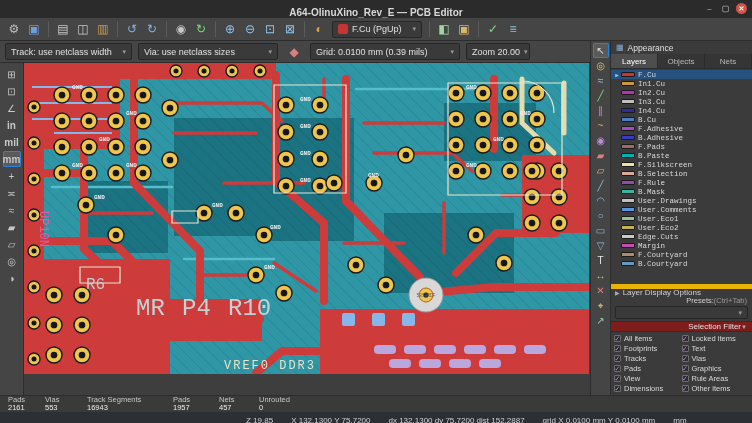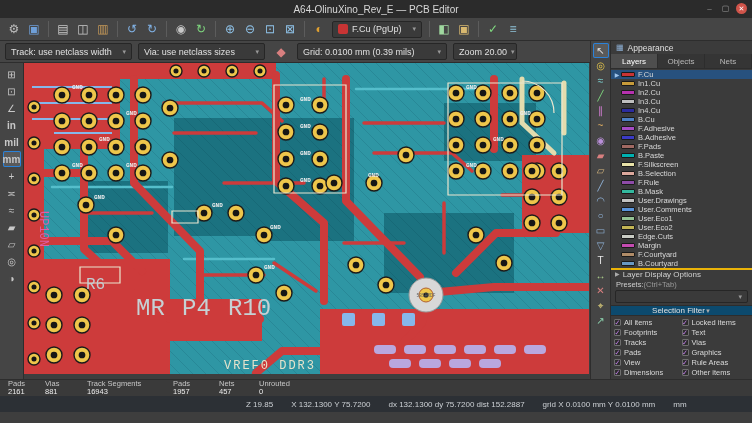--- a/index.html
+++ b/index.html
@@ -1,19 +1,19 @@
 <!DOCTYPE html>
 <html><head>
 <meta charset="utf-8">
 <style>
 *{margin:0;padding:0;box-sizing:border-box;}
 html,body{width:752px;height:423px;overflow:hidden;}
 body{background:#383838;font-family:"Liberation Sans",sans-serif;}
 .window{width:752px;height:423px;display:flex;flex-direction:column;background:#3e3e3e;color:#ddd;}
-.titlebar{flex:0 0 18px;background:#2b2b2b;position:relative;display:flex;align-items:center;justify-content:center;font-size:10px;font-weight:normal;color:#d8d8d8;}
+.titlebar{flex:0 0 18px;background:#2b2b2b;position:relative;display:flex;align-items:flex-end;justify-content:center;font-size:10px;font-weight:bold;color:#d8d8d8;}
 .win-controls{position:absolute;right:5px;top:3px;display:flex;gap:5px;align-items:center;}
 .wc{width:11px;height:11px;font-size:8px;line-height:11px;text-align:center;color:#9a9a9a;}
 .wc.close{background:#d0544a;border-radius:50%;color:#fff;font-size:7px;}
 .menubar{flex:0 0 16px;background:#3a3a3a;display:flex;align-items:center;padding-left:4px;border-bottom:1px solid #303030;}
 .menu-item{font-size:10px;color:#e0e0e0;padding:0 7px;line-height:16px;}
 .toolbar1{flex:0 0 23px;background:#454545;display:flex;align-items:center;padding-left:4px;border-bottom:1px solid #2d2d2d;}
 .iconrow{display:flex;align-items:center;}
 .icon{width:18px;height:18px;display:inline-flex;align-items:center;justify-content:center;font-size:12px;border-radius:2px;margin:0 1px;}
 .icon.active{background:#5a5a5a;box-shadow:inset 0 0 0 1px #2a82da;}
 .icon.txt{font-size:6.5px;font-weight:bold;}
@@ -30,32 +30,32 @@
 .left-toolbar .icon{width:18px;height:16px;font-size:10px;}
 .canvas{width:565px;height:311px;position:relative;background:#2E96A4;cursor:crosshair;overflow:hidden;}
 .right-toolbar{width:20px;background:#454545;display:flex;flex-direction:column;align-items:center;padding-top:2px;border-left:1px solid #2d2d2d;}
 .right-toolbar .icon{width:16px;height:15px;font-size:10px;margin:0;}
 .appearance{width:142px;background:#3b3b3b;border-left:1px solid #2d2d2d;display:flex;flex-direction:column;font-size:8px;}
 .panel-title{height:13px;display:flex;align-items:center;gap:4px;padding-left:5px;color:#e0e0e0;font-size:8.5px;}
 .p-icon{font-size:8px;color:#8fb2d8;}
 .tabs{height:15px;display:flex;border-bottom:1px solid #2d2d2d;}
 .tab{flex:1;display:flex;align-items:center;justify-content:center;font-size:8px;background:#353535;color:#b8b8b8;border-right:1px solid #2d2d2d;}
 .tab.active{background:#4e4e4e;color:#fff;}
-.layers{flex:0 0 199px;overflow:hidden;padding-top:1px;}
+.layers{flex:0 0 199px;overflow:hidden;padding-top:1px;font-family:Liberation Mono, monospace;}
 .layer-row{height:9px;display:flex;align-items:center;padding-left:2px;}
 .layer-row.selected{background:#27517e;}
 .mark{width:8px;font-size:6px;color:#9ec3ea;text-align:center;flex:0 0 8px;}
 .swatch2{width:14px;height:5px;border-radius:1px;border:1px solid #1a1a1a;margin-right:3px;flex:0 0 14px;}
 .lname{font-size:7.5px;color:#d8d8d8;white-space:nowrap;}
-.ldo{height:11px;display:flex;gap:3px;padding-left:4px;border-top:2px solid #eab308;color:#d0d0d0;font-size:8px;}
+.ldo{height:11px;display:flex;align-items:center;gap:3px;padding-left:4px;border-top:5px solid #eab308;color:#d0d0d0;font-size:8px;margin-top:16px;}
 .tri{font-size:6px;color:#aaa;}
-.presets-row{height:10px;display:flex;align-items:center;justify-content:flex-start;padding:0 5px;font-size:7.5px;color:#cfcfcf;}
+.presets-row{height:10px;display:flex;align-items:center;justify-content:flex-end;padding:0 5px;font-size:7.5px;color:#cfcfcf;}
 .hint{color:#9a9a9a;}
 .presets-combo{margin:1px 4px 2px 4px;height:13px;}
-.sf-header{height:11px;background:#0c4a6e;display:flex;align-items:center;justify-content:center;padding:0 5px;font-size:8px;color:#e0e0e0;border-top:1px solid #2d2d2d;border-bottom:1px solid #2d2d2d;}
+.sf-header{height:11px;background:#7f1d1d;display:flex;align-items:center;justify-content:flex-end;padding:0 5px;font-size:8px;color:#e0e0e0;border-top:1px solid #2d2d2d;border-bottom:1px solid #2d2d2d;}
 .sf-grid{display:grid;grid-template-columns:1fr 1fr;padding:2px 3px;row-gap:1px;}
 .sf-item{display:flex;align-items:center;gap:3px;height:9px;}
 .cb{width:7px;height:7px;background:#2c2c2c;border:1px solid #6e6e6e;border-radius:1px;display:flex;align-items:center;justify-content:center;font-size:7px;color:#c07fe8;line-height:6px;flex:0 0 7px;}
 .sf-label{font-size:7.5px;color:#d8d8d8;white-space:nowrap;}
 .statusbar1{flex:0 0 17px;background:#3a3a3a;display:flex;padding-left:8px;border-top:1px solid #2d2d2d;}
 .count{display:flex;flex-direction:column;justify-content:center;}
 .count .lbl{font-size:7.5px;color:#c6c6c6;line-height:8px;}
 .count .val{font-size:7.5px;color:#ececec;line-height:8px;}
 .statusbar2{flex:0 0 16px;background:#2c3035;display:flex;align-items:center;gap:18px;padding-left:246px;font-size:8px;color:#ccd0d4;white-space:nowrap;}
 </style>
@@ -111,21 +111,21 @@
       </span>
   </div>
 
   <div class="content">
     <div class="left-pane">
       <div class="toolbar2">
         <div class="combo" style="width:127px">
           <span>Track: use netclass width</span>
           <span class="arrow">▾</span>
         </div>
-        <div class="combo" style="width:127px">
+        <div class="combo" style="width:140px">
           <span>Via: use netclass sizes</span>
           <span class="arrow">▾</span>
         </div>
         <span class="icon" style="color:#d87f7f">◆</span>
         <div class="combo" style="width:150px">
           <span>Grid: 0.0100 mm (0.39 mils)</span>
           <span class="arrow">▾</span>
         </div>
         <div class="combo" style="width:64px">
           <span>Zoom 20.00</span>
@@ -689,21 +689,21 @@
     </div>
   </div>
 
   <div class="statusbar1" id="status-counts">
       <div class="count" style="width: 37px;">
         <span class="lbl">Pads</span>
         <span class="val">2161</span>
       </div>
       <div class="count" style="width: 42px;">
         <span class="lbl">Vias</span>
-        <span class="val">881</span>
+        <span class="val">553</span>
       </div>
       <div class="count" style="width: 86px;">
         <span class="lbl">Track Segments</span>
         <span class="val">16943</span>
       </div>
       <div class="count" style="width: 46px;">
         <span class="lbl">Pads</span>
         <span class="val">1957</span>
       </div>
       <div class="count" style="width: 40px;">

